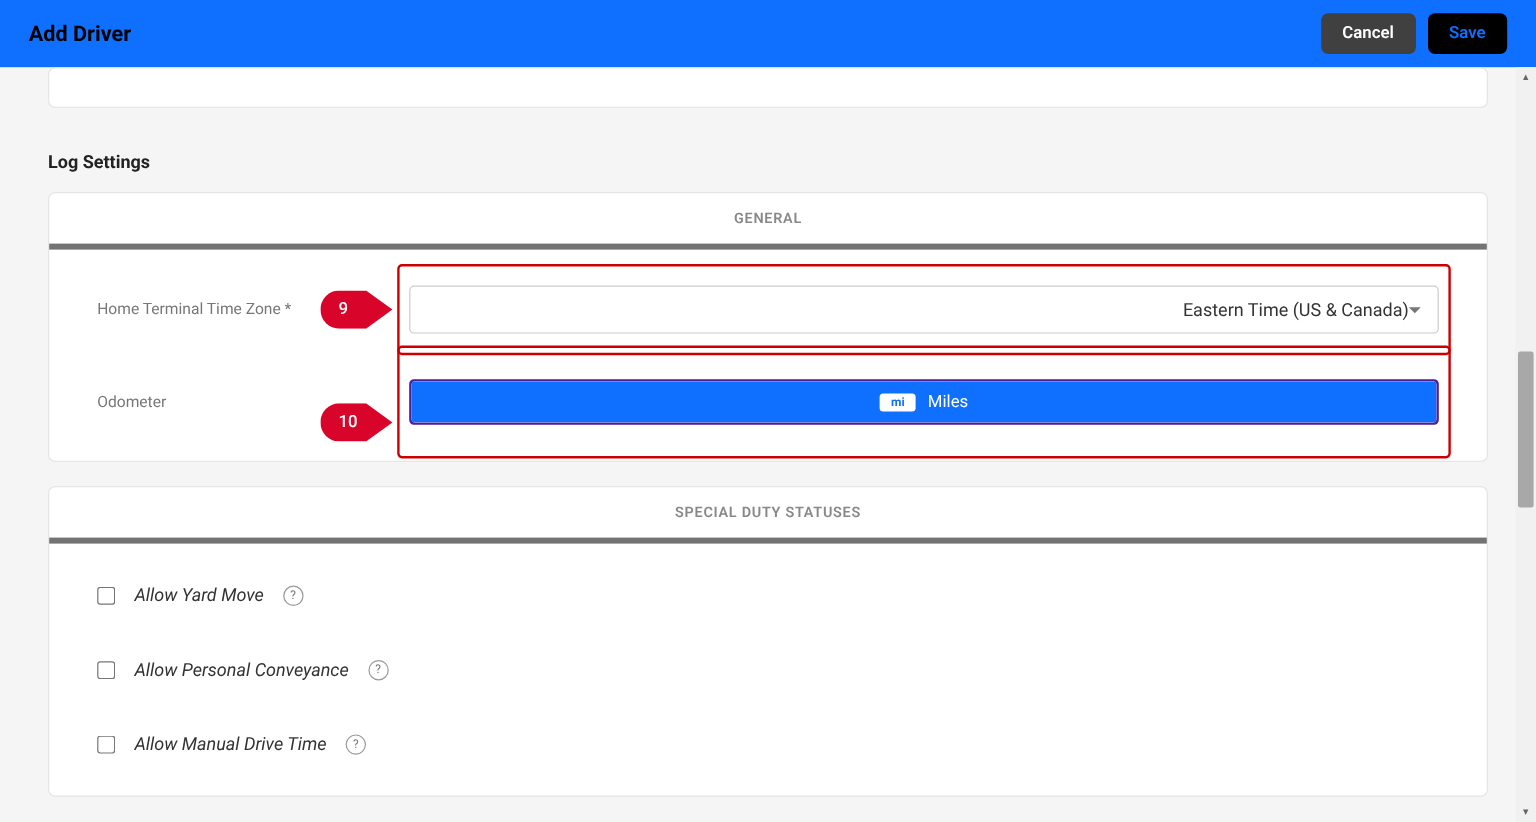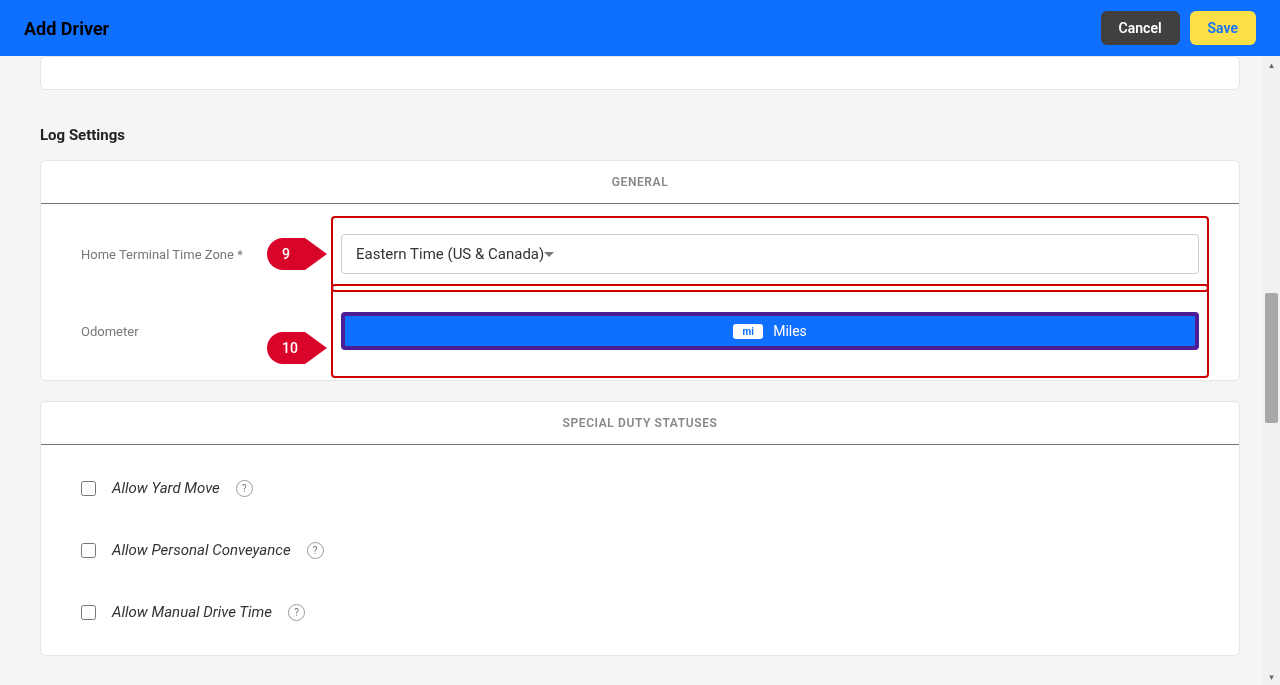--- a/index.html
+++ b/index.html
@@ -38,21 +38,21 @@
       padding: 9px 18px;
       font-size: 14px;
       font-weight: 600;
       cursor: pointer;
     }
     .btn-cancel {
       background: #404040;
       color: #fff;
     }
     .btn-save {
-      background: #fde047;
+      background: #000000;
       color: #0f6fff;
     }
     .content-area {
       padding: 0 40px;
       height: calc(685px - 56px);
       overflow-y: auto;
     }
     .spacer-card {
       background: #fff;
       border: 1px solid #e5e5e5;
@@ -73,21 +73,21 @@
       border-radius: 6px;
       margin-bottom: 20px;
     }
     .card-header {
       text-align: center;
       padding: 14px 0;
       color: #888;
       font-size: 12px;
       font-weight: 600;
       letter-spacing: 0.6px;
-      border-bottom: 1px solid #737373;
+      border-bottom: 5px solid #737373;
     }
     .card-body {
       padding: 30px 40px;
     }
     .form-row {
       display: flex;
       align-items: center;
       margin-bottom: 38px;
       position: relative;
     }
@@ -122,37 +122,37 @@
       bottom: -28px;
     }
     .select-box {
       width: 100%;
       height: 40px;
       border: 1px solid #ccc;
       border-radius: 4px;
       padding: 0 14px;
       display: flex;
       align-items: center;
-      justify-content: flex-start;
+      justify-content: flex-end;
       font-size: 15px;
       color: #333;
       cursor: pointer;
       background: #fff;
     }
     .dropdown-caret {
       width: 0;
       height: 0;
       border-left: 5px solid transparent;
       border-right: 5px solid transparent;
       border-top: 5px solid #777;
     }
     .segmented {
       display: flex;
       width: 100%;
-      border: 4px solid #4c1d95;
+      border: 2px solid #4c1d95;
       border-radius: 4px;
       overflow: hidden;
       height: 38px;
       flex-direction: column;
     }
     .segment {
       flex: 1;
       display: flex;
       align-items: center;
       justify-content: center;

